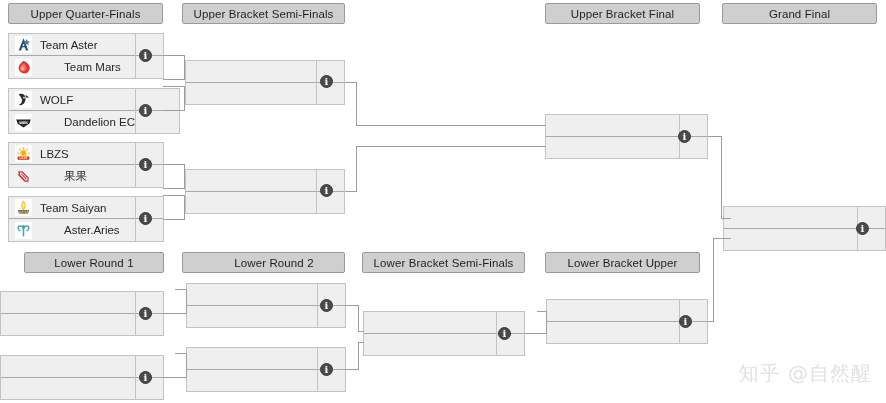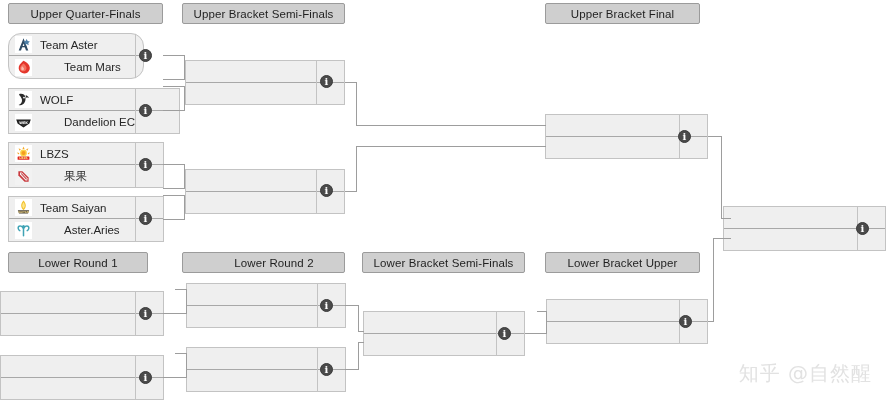--- a/index.html
+++ b/index.html
@@ -100,22 +100,23 @@
   }
 </style>
 </head>
 <body>
 
 <div id="stage">
 
   <div class="round-hdr" style="left:8px;top:3px;width:155px;">Upper Quarter-Finals</div>
   <div class="round-hdr" style="left:182px;top:3px;width:163px;">Upper Bracket Semi-Finals</div>
   <div class="round-hdr" style="left:545px;top:3px;width:155px;">Upper Bracket Final</div>
-
-  <div class="round-hdr" style="left:8px;top:252px;width:140px;">Lower Round 1</div>
+  <div class="round-hdr" style="left:722px;top:3px;width:155px;">Grand Final</div>
+
+  <div class="round-hdr" style="left:24px;top:252px;width:140px;">Lower Round 1</div>
   <div class="round-hdr" style="left:182px;top:252px;width:163px;padding-left:21px;">Lower Round 2</div>
   <div class="round-hdr" style="left:362px;top:252px;width:163px;">Lower Bracket Semi-Finals</div>
   <div class="round-hdr" style="left:545px;top:252px;width:155px;">Lower Bracket Upper</div>
 
   <div class="ln h" style="left:163px;top:55px;width:22px;"></div>
   <div class="ln v" style="left:184px;top:55px;height:25px;"></div>
   <div class="ln h" style="left:163px;top:79px;width:22px;"></div>
 
   <div class="ln h" style="left:163px;top:110px;width:22px;"></div>
   <div class="ln v" style="left:184px;top:86px;height:25px;"></div>
@@ -158,21 +159,21 @@
   <div class="ln h" style="left:358px;top:342px;width:6px;"></div>
 
   <div class="ln h" style="left:525px;top:333px;width:22px;"></div>
   <div class="ln v" style="left:546px;top:311px;height:23px;"></div>
   <div class="ln h" style="left:537px;top:311px;width:10px;"></div>
 
   <div class="ln h" style="left:708px;top:321px;width:6px;"></div>
   <div class="ln v" style="left:713px;top:238px;height:84px;"></div>
   <div class="ln h" style="left:713px;top:238px;width:18px;"></div>
 
-  <div class="match" style="left:8px;top:33px;width:136px;height:46px;border-radius:13px;">
+  <div class="match" style="left:8px;top:33px;width:156px;height:46px;">
     <div class="slot top">
       <span class="tm-logo">
         <svg viewBox="0 0 17 17">
             <rect width="17" height="17" fill="#ffffff"></rect>
         <path d="M8.5 2.2 L13.3 14.4 L11.0 14.4 L8.5 7.4 L6.0 14.4 L3.7 14.4 Z" fill="#2e4a63"></path>
         <path d="M5.6 10.0 L11.4 10.0 L11.4 11.3 L5.6 11.3 Z" fill="#2e4a63"></path>
         <path d="M11.6 3.0 l1.1 2.0 2.2 .4 -1.6 1.6 .4 2.2 -2.1-1.1 -2.1 1.1 .4-2.2 -1.6-1.6 2.2-.4 Z" fill="#4d7fa6"></path>
         </svg>
       </span>
       <span class="tm-name">Team Aster</span>

